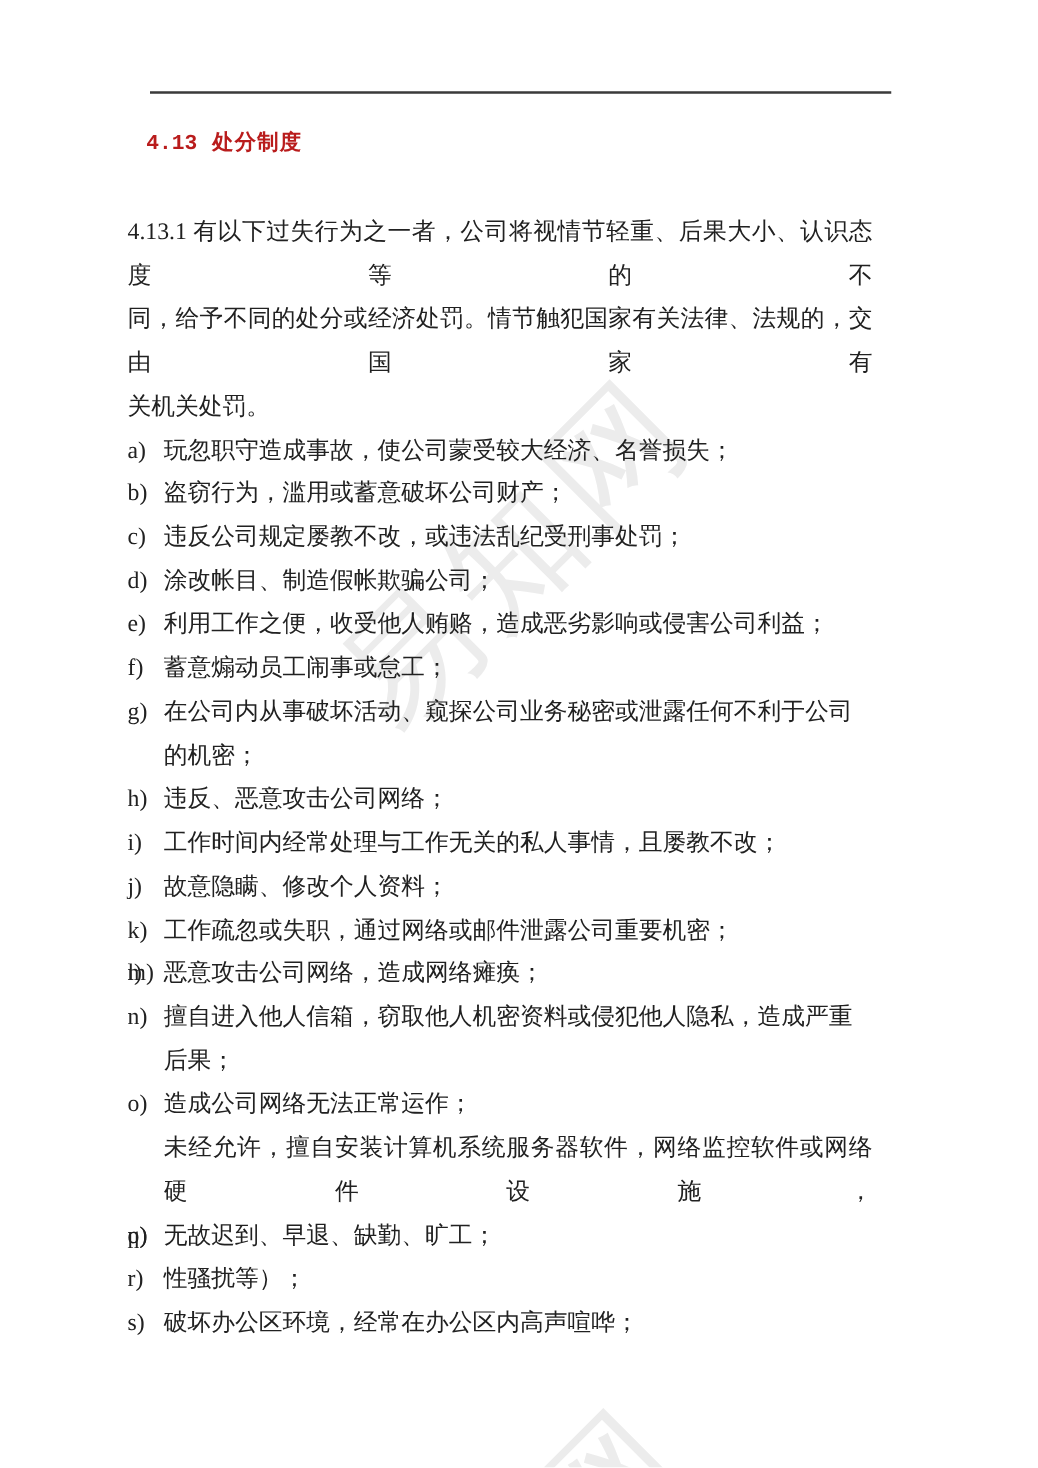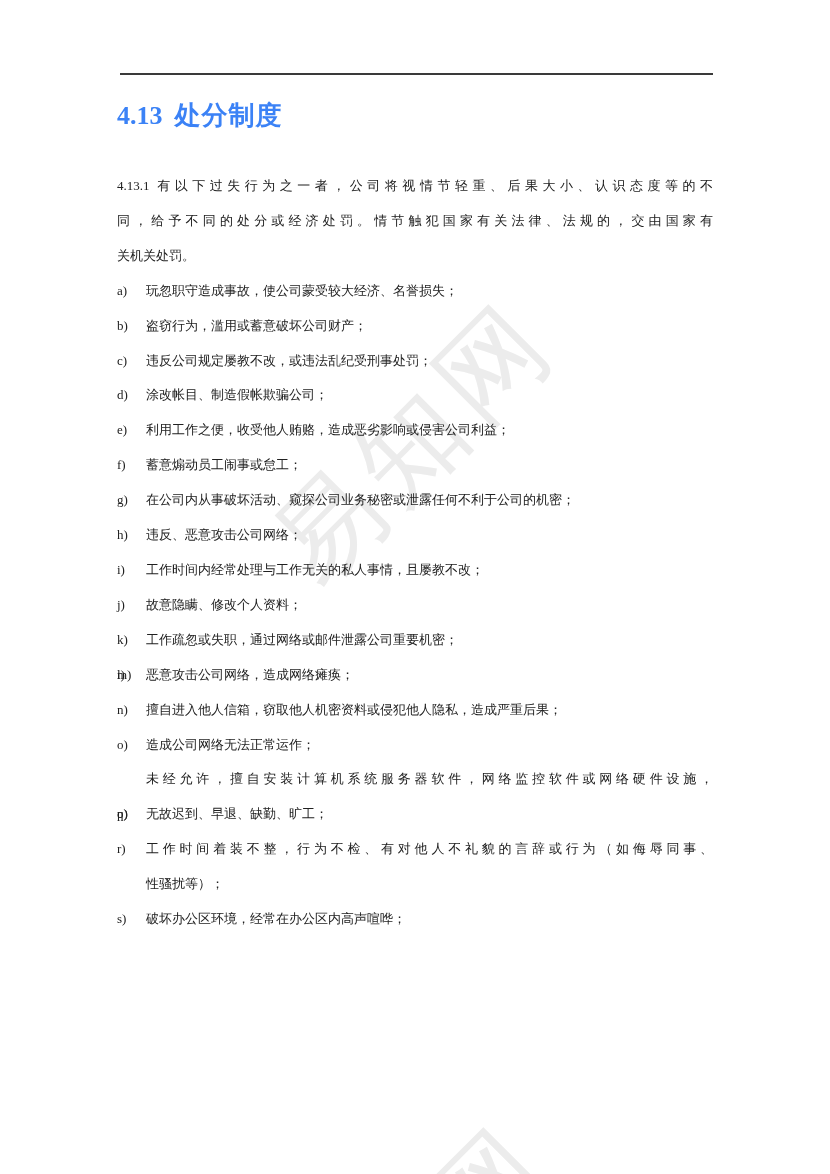--- a/index.html
+++ b/index.html
@@ -16,28 +16,28 @@
     user-select:none;pointer-events:none;
   }
   #wm1{left:291px;top:512px;}
   #wm2{left:286px;top:1335px;}
   .rule{
     position:absolute;left:120px;top:73px;width:593px;height:2px;
     background:#3a3a3a;z-index:1;
   }
   .heading{
     position:absolute;left:117px;top:102px;z-index:1;
-    font-family:Liberation Serif, serif;
-    font-weight:bold;font-size:26px;line-height:28px;color:#3b82f6;
+    font-family:Liberation Mono, monospace;
+    font-weight:bold;font-size:17px;line-height:28px;color:#b91c1c;
     letter-spacing:1px;
   }
   .heading .num{margin-right:12px;letter-spacing:0;}
   .content{
-    position:absolute;left:117px;top:169px;width:596px;z-index:1;
-    font-size:13px;line-height:34.9px;
+    position:absolute;left:102px;top:169px;width:596px;z-index:1;
+    font-size:19px;line-height:34.9px;
   }
   .tline{text-align:left;}
   .jl{text-align:justify;text-align-last:justify;text-justify:inter-ideograph;}
   .item{position:relative;padding-left:29px;}
   .item .label{position:absolute;left:0;top:0;line-height:34.9px;}
 </style>
 </head>
 <body>
 
 <div class="page">
@@ -120,21 +120,20 @@
         </div>
         <div class="item">
           <span class="label">p)</span>
         </div>
         <div class="item">
           <span class="label">q)</span>
           <div class="tline">无故迟到、早退、缺勤、旷工；</div>
         </div>
         <div class="item">
           <span class="label">r)</span>
-          <div class="tline jl">工作时间着装不整，行为不检、有对他人不礼貌的言辞或行为（如侮辱同事、</div>
           <div class="tline">性骚扰等）；</div>
         </div>
         <div class="item">
           <span class="label">s)</span>
           <div class="tline">破坏办公区环境，经常在办公区内高声喧哗；</div>
         </div>
       </div>
   </div>
 
 </div>

